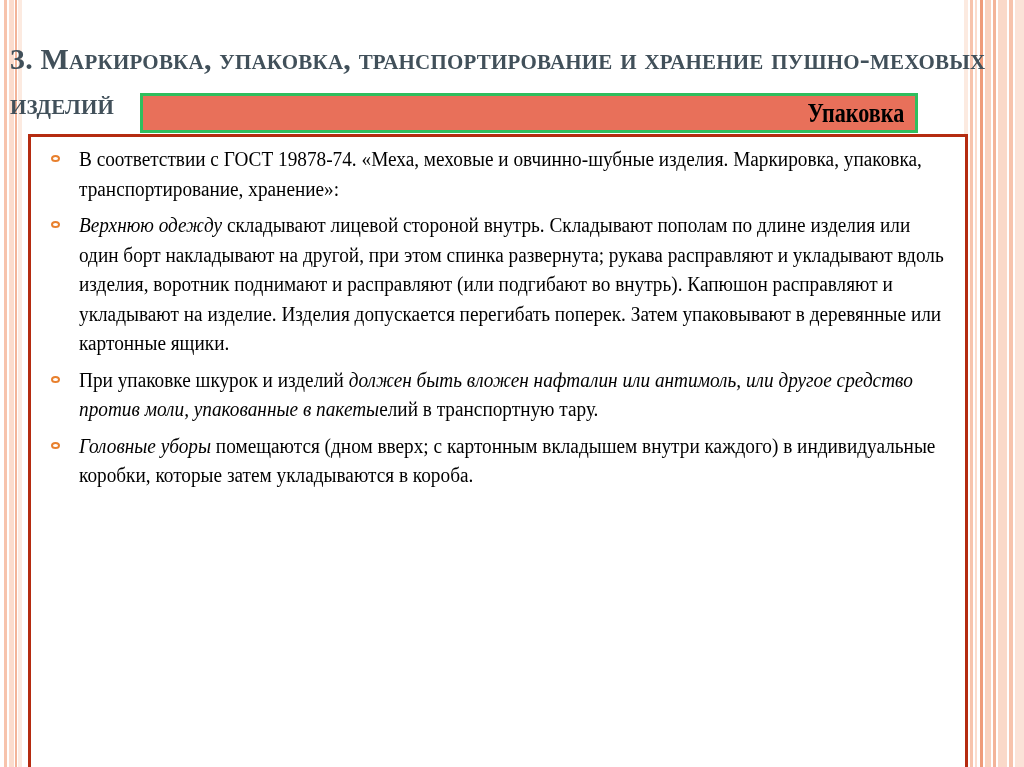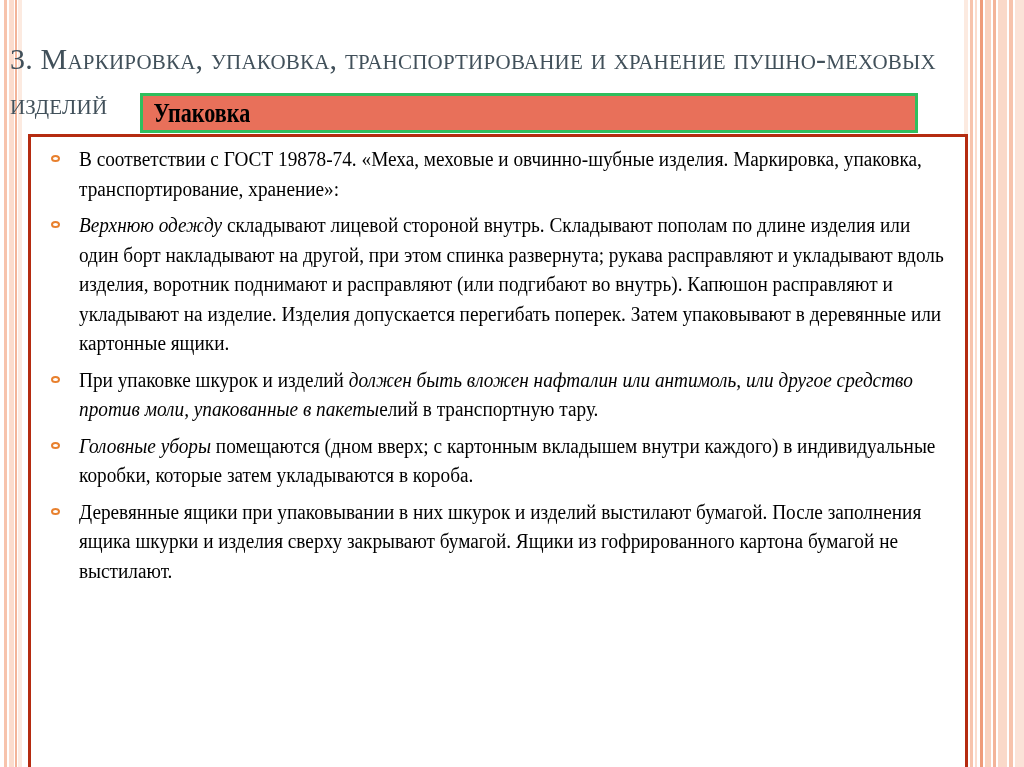--- a/index.html
+++ b/index.html
@@ -33,42 +33,42 @@
 
   
   .slide-title {
     position: absolute;
     left: 10px;
     top: 16px;
     width: 980px;
     z-index: 3;
     color: #41505A;
     font-family: "Liberation Serif", "DejaVu Serif", serif;
-    font-weight: normal;
+    font-weight: bold;
     font-size: 30px;
     line-height: 45px;
     font-variant: small-caps;
     letter-spacing: 0.2px;
     white-space: pre-wrap;
   }
 
   
   .banner {
     position: absolute;
     left: 140px;
     top: 93px;
     width: 778px;
     height: 40px;
     box-sizing: border-box;
     background: #E8705A;
     border: 3px solid #2FBE5E;
     z-index: 4;
     display: flex;
     align-items: center;
-    justify-content: flex-start;
+    justify-content: flex-end;
   }
   .banner-text {
     color: #000000;
     font-family: "Liberation Serif", "DejaVu Serif", serif;
     font-weight: bold;
     font-size: 27px;
     line-height: 30px;
     transform: scaleX(0.82);
     transform-origin: center;
     white-space: nowrap;
@@ -151,24 +151,20 @@
         <span class="bullet-text"><i>Верхнюю одежду</i> складывают лицевой стороной внутрь. Складывают пополам по длине изделия или один борт накладывают на другой, при этом спинка развернута; рукава расправляют и укладывают вдоль изделия, воротник поднимают и расправляют (или подгибают во внутрь). Капюшон расправляют и укладывают на изделие. Изделия допускается перегибать поперек. Затем  упаковывают в деревянные или картонные ящики.</span>
       </li>
       <li class="bullet-item">
         <span class="bullet-marker"></span>
         <span class="bullet-text">При упаковке шкурок и изделий <i>должен быть вложен нафталин или антимоль, или другое средство против моли, упакованные в пакеты</i>елий в транспортную тару.</span>
       </li>
       <li class="bullet-item">
         <span class="bullet-marker"></span>
         <span class="bullet-text"><i>Головные уборы</i> помещаются (дном вверх; с картонным вкладышем внутри каждого) в индивидуальные коробки, которые затем укладываются в короба.</span>
       </li>
-      <li class="bullet-item">
-        <span class="bullet-marker"></span>
-        <span class="bullet-text">Деревянные ящики при упаковывании в них шкурок и изделий выстилают бумагой. После заполнения ящика шкурки и изделия сверху закрывают бумагой. Ящики из гофрированного картона бумагой не выстилают.</span>
-      </li>
     </ul>
 </div>
 
 <div class="edge-stripes right">
     <div class="stripe" style="left: 2px; width: 4px; background: rgb(252, 234, 224);"></div>
     <div class="stripe" style="left: 8px; width: 3px; background: rgb(247, 195, 172);"></div>
     <div class="stripe" style="left: 13px; width: 2px; background: rgb(251, 220, 205);"></div>
     <div class="stripe" style="left: 18px; width: 3px; background: rgb(239, 155, 121);"></div>
     <div class="stripe" style="left: 23px; width: 6px; background: rgb(249, 210, 191);"></div>
     <div class="stripe" style="left: 31px; width: 3px; background: rgb(243, 180, 153);"></div>

